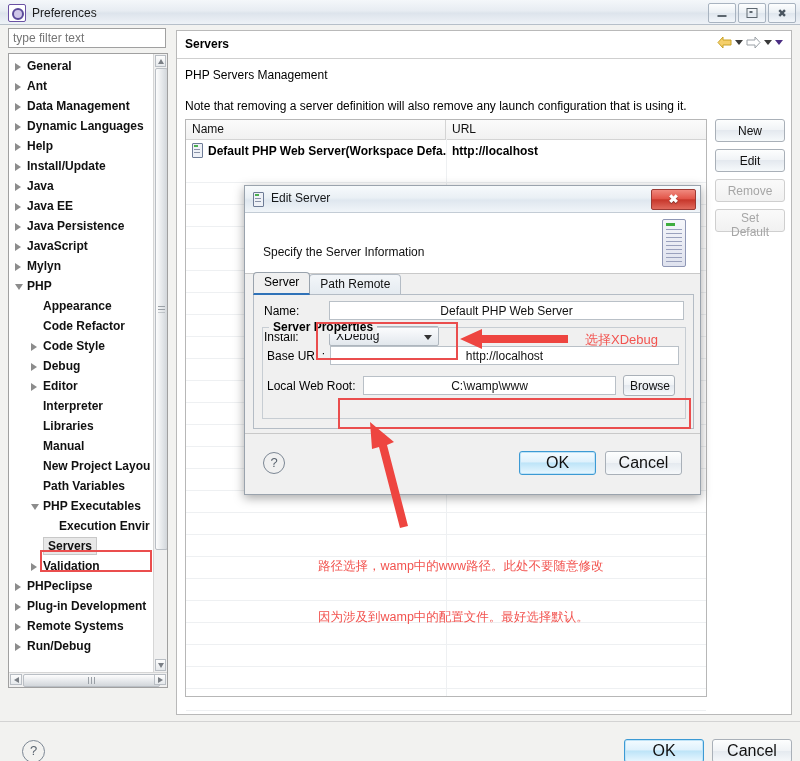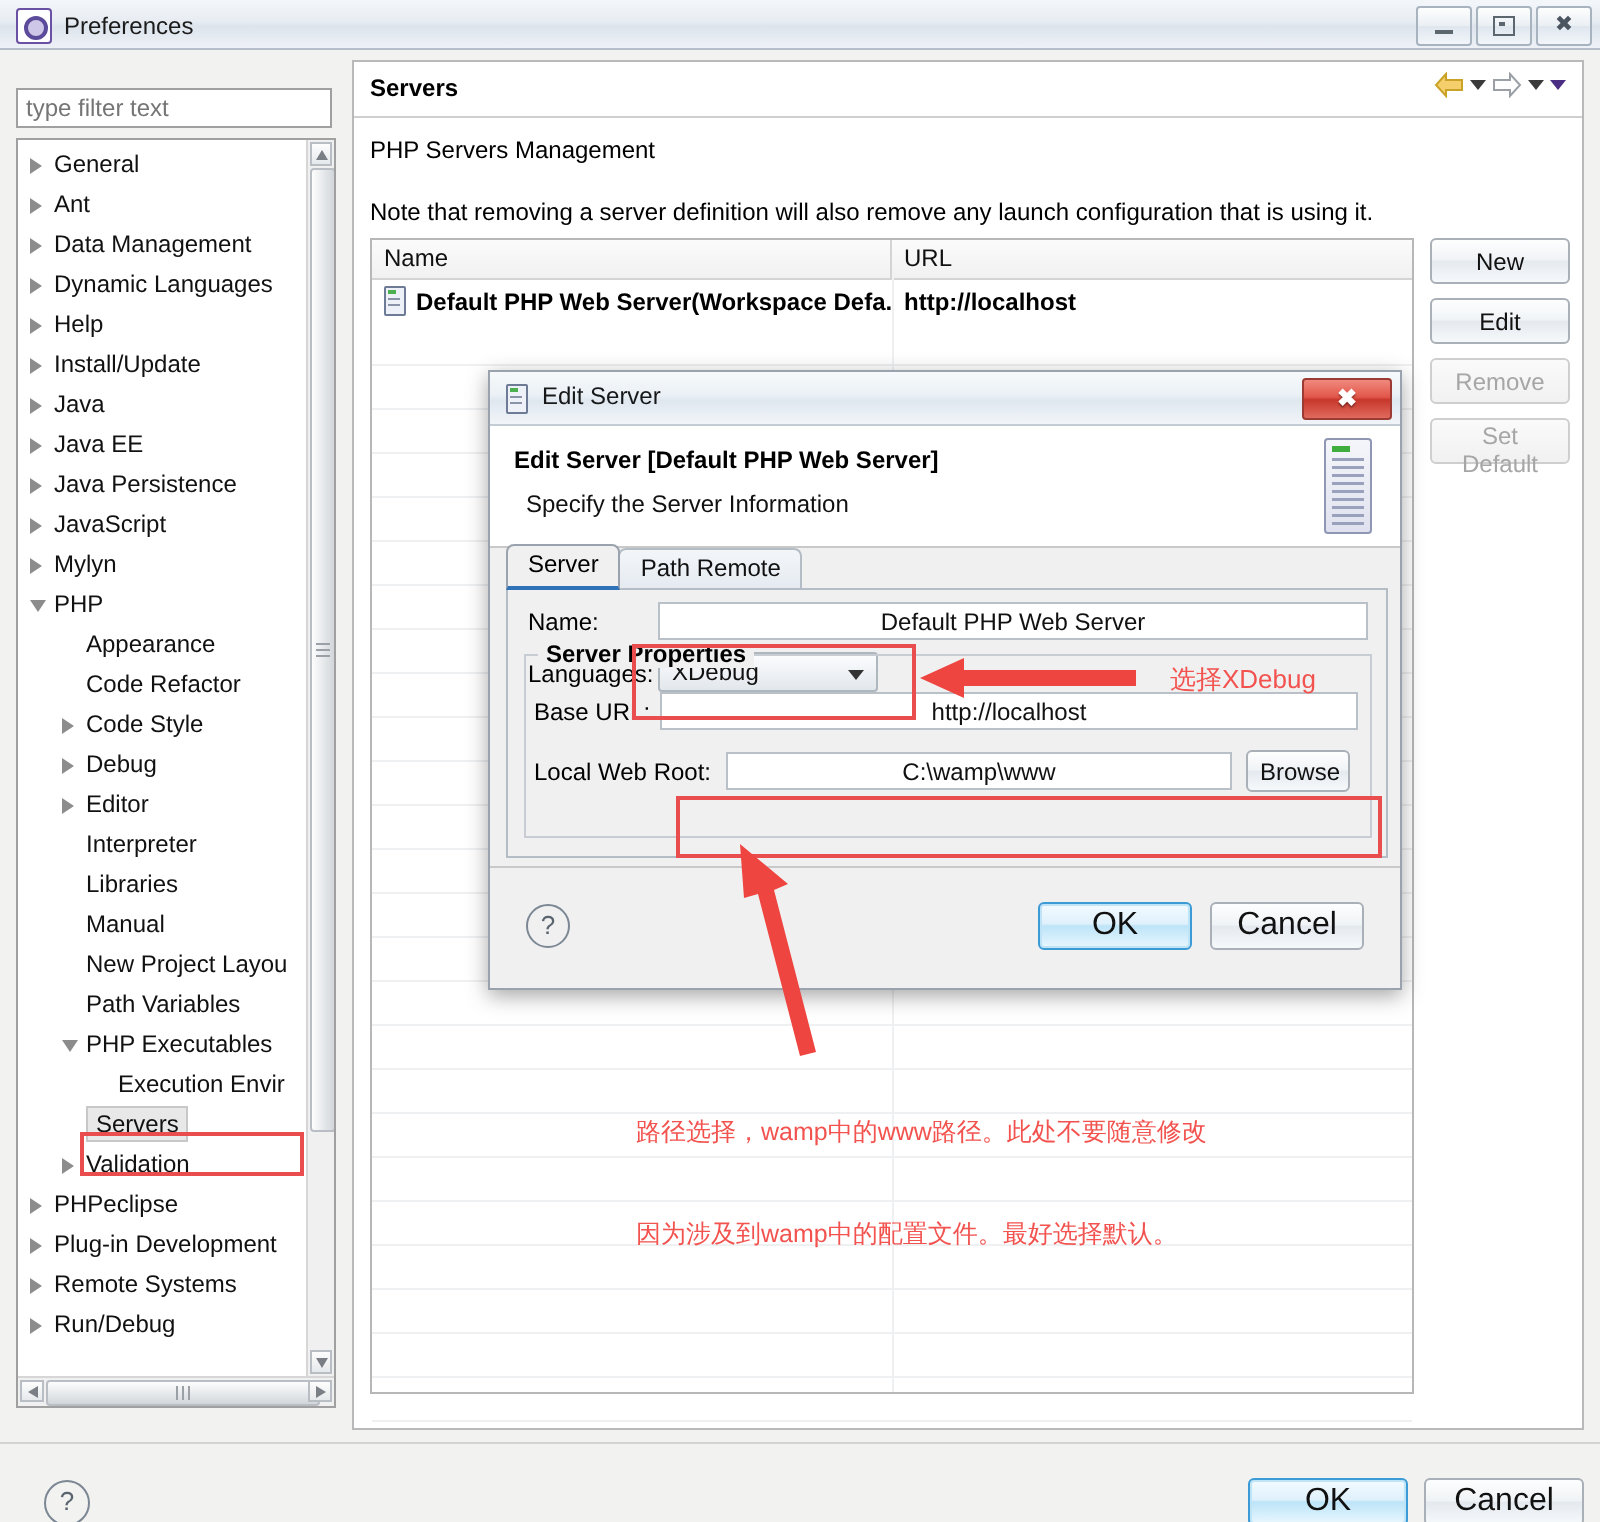--- a/index.html
+++ b/index.html
@@ -59,40 +59,40 @@
   .win-btn.minimize span { width: 9px; height: 2px; background: #5c666f; transform: translate(-50%, 2px); }
   .win-btn.maximize span { width: 9px; height: 8px; border: 1px solid #5c666f; background: transparent; }
   .win-btn.maximize span::after{ content:""; position:absolute; left:2px; top:2px; width:3px;height:2px; background:#5c666f;}
 
   
   .prefs-body {
     position: absolute; left: 0; top: 25px; width: 800px; height: 736px;
     background: #f2f2f0;
   }
   .sidebar {
-    position: absolute; left: 8px; top: 19px; width: 160px; height: 672px;
+    position: absolute; left: 8px; top: 3px; width: 160px; height: 672px;
   }
   .filter-box {
     width: 158px; height: 20px; box-sizing: border-box;
     border: 1px solid #a0a0a0; background: #ffffff;
     font-size: 12px; padding: 2px 4px; color: #555;
     font-family: "Liberation Sans", sans-serif;
   }
   .tree-wrap {
     position: absolute; left: 0; top: 25px; width: 160px; height: 635px;
     border: 1px solid #a0a0a0; background: #ffffff; box-sizing: border-box;
     overflow: hidden;
   }
   .tree {
     position: absolute; left: 0; top: 0; width: 146px; height: 618px;
     overflow: hidden; padding-top: 2px;
   }
   .tnode {
     height: 20px; line-height: 20px; white-space: nowrap;
-    font-size: 12px; color: #111; position: relative; cursor: default;
+    font-size: 12px; color: #111; position: relative; cursor: default; font-weight: bold;
   }
   .tnode .arrow {
     position: absolute; width: 0; height: 0; top: 7px;
     border-style: solid;
   }
   .arrow.collapsed { border-width: 4px 0 4px 6px; border-color: transparent transparent transparent #8c8c8c; }
   .arrow.expanded  { border-width: 6px 4px 0 4px; border-color: #8c8c8c transparent transparent transparent; top: 8px;}
   .tnode .lbl { display: inline-block; }
   .tnode.selected .lbl {
     background: #e8e8e8; border: 1px solid #c8c8c8; padding: 0 4px;
@@ -540,42 +540,41 @@
   </div>
 
   <div class="dialog">
     <div class="dlg-title">
       <span class="ico"></span>
       <span class="txt">Edit Server</span>
       <div class="dlg-close">✖</div>
     </div>
 
     <div class="dlg-head">
-      <h3>Edit Server [Default PHP Web Server]</h3>
       <p>Specify the Server Information</p>
       <div class="head-icon">
         <div class="led"></div>
           <div class="bars"></div>
       </div>
     </div>
 
     <div class="tabs">
       <div class="tab active">Server</div>
       <div class="tab">Path Remote</div>
     </div>
 
     <div class="tab-body">
 
       <div class="frow" style="left:10px;top:6px;">
         <span class="flabel">Name:</span>
       </div>
       <input class="finput" type="text" style="position: absolute; left: 75px; top: 6px; width: 355px;" value="Default PHP Web Server">
 
       <div class="frow" style="left:10px;top:32px;">
-        <span class="flabel">Languages:</span>
+        <span class="flabel">Install:</span>
       </div>
       <div class="combo" style="position:absolute;left:75px;top:31px;width:110px;">
         <span>XDebug</span>
         <span class="cb-arrow"></span>
       </div>
 
       <div class="group-box">
         <span class="group-title">Server Properties</span>
 
         <div class="frow" style="left:4px;top:18px;">

